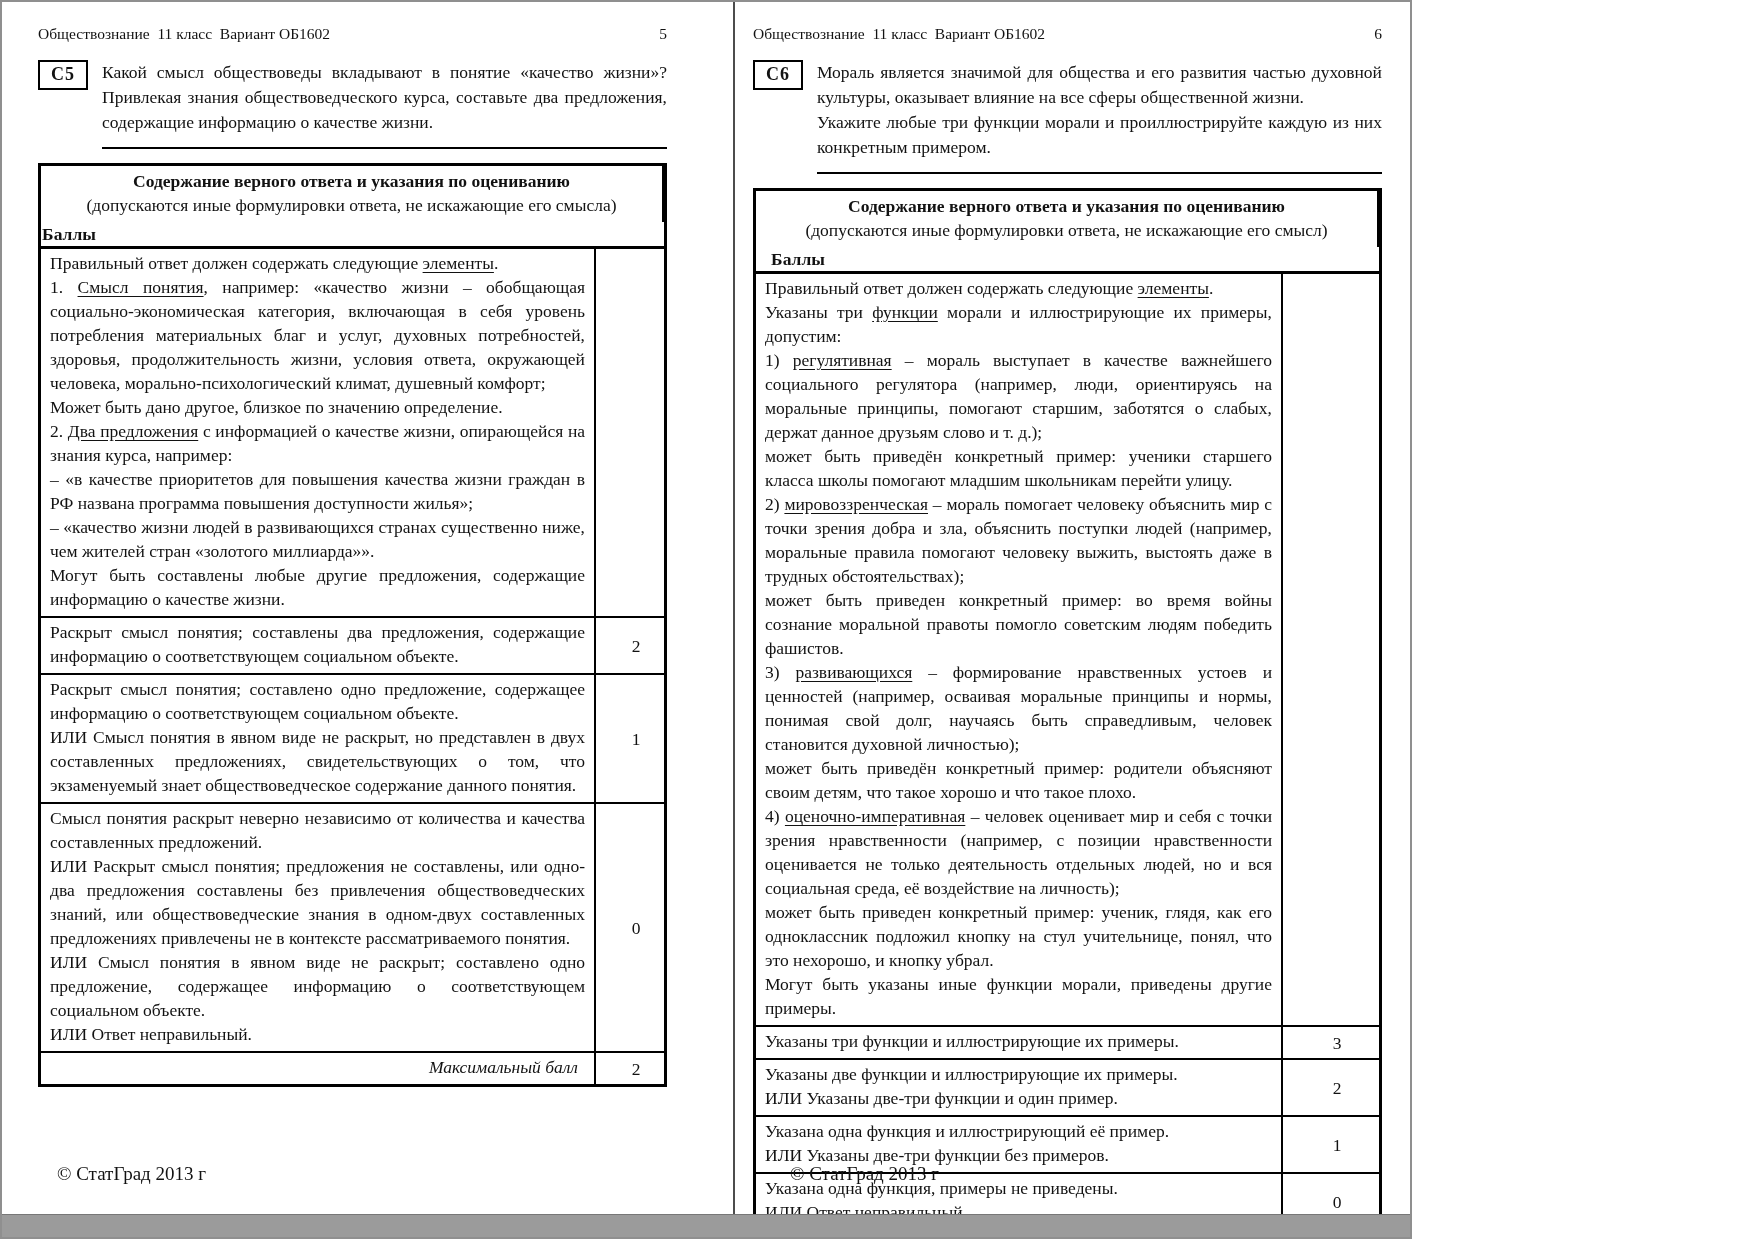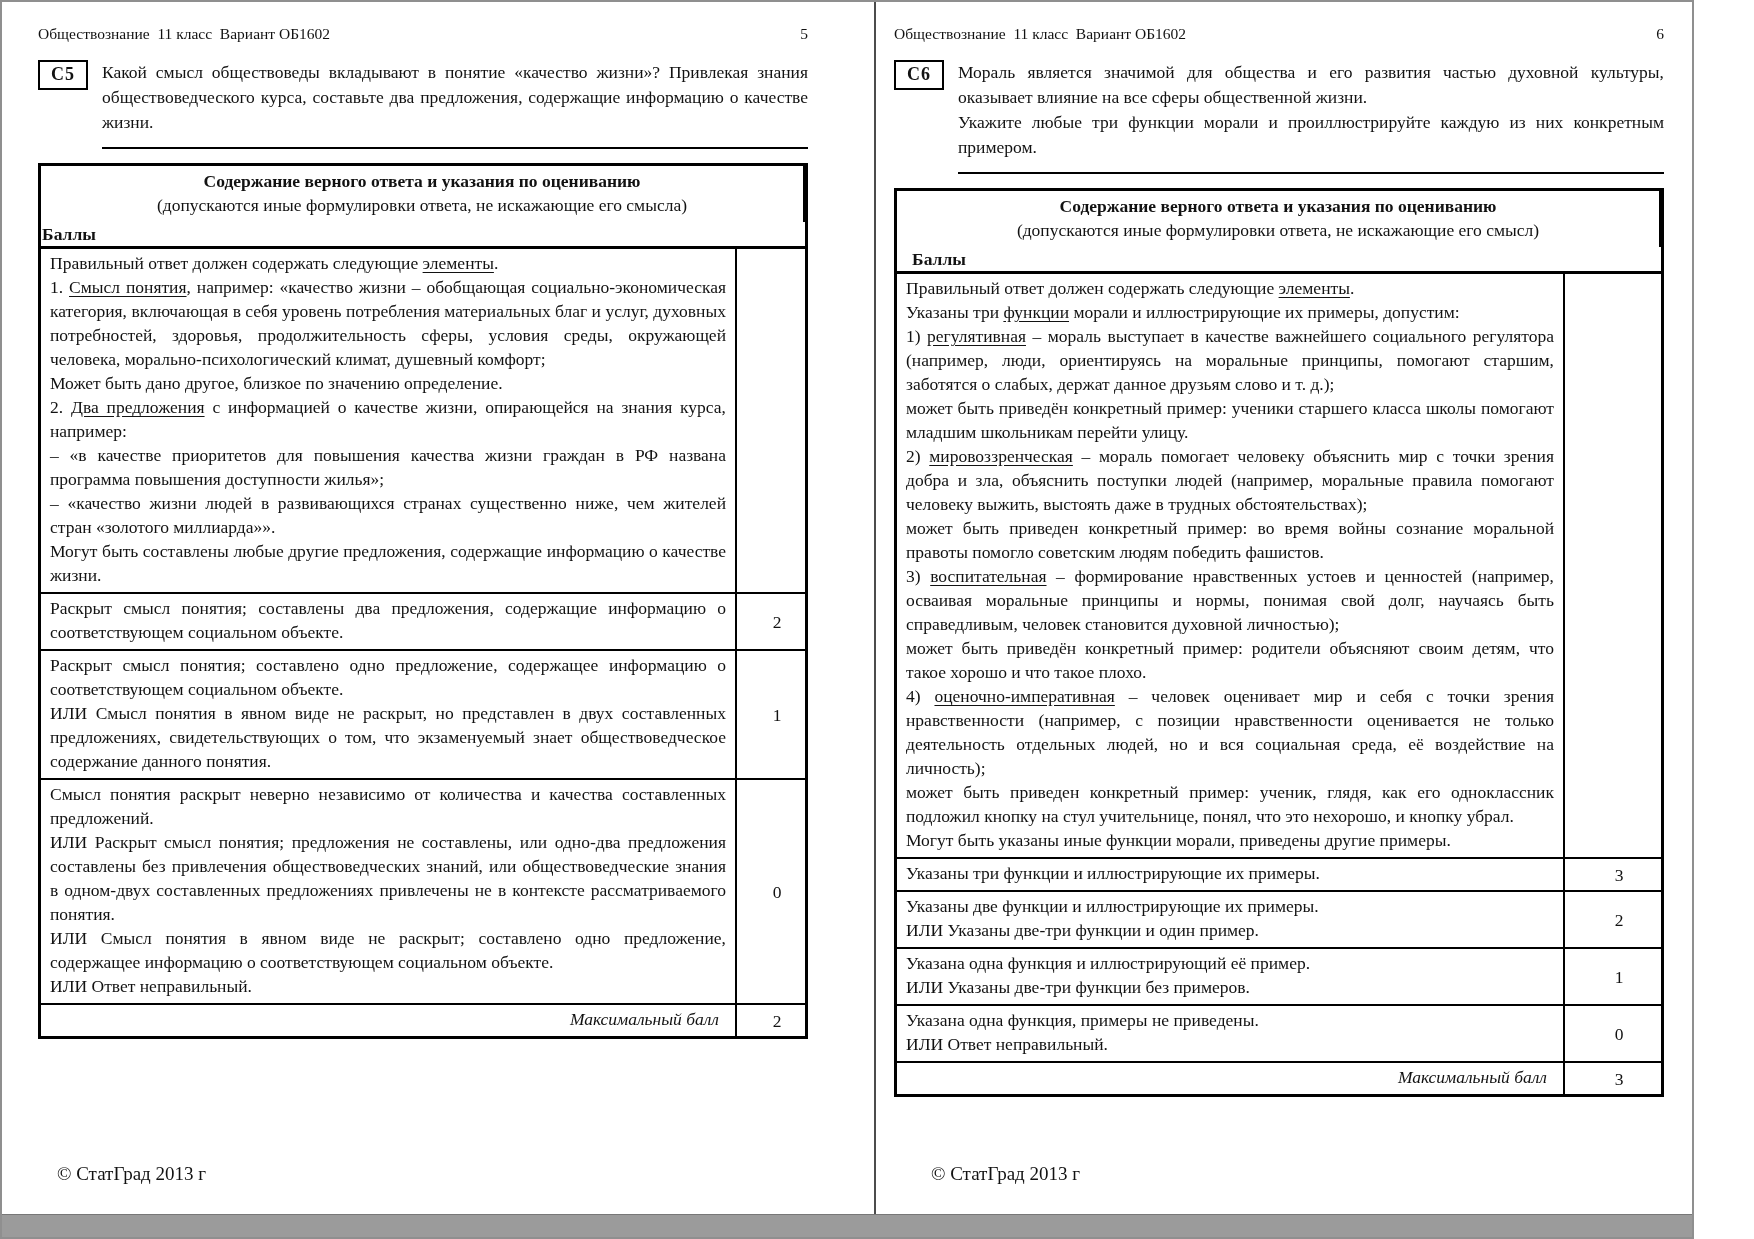--- a/index.html
+++ b/index.html
@@ -1,18 +1,18 @@
 <!DOCTYPE html>
 <html lang="ru"><head>
 <meta charset="utf-8">
 <style>
   html,body { margin:0; padding:0; background:#ffffff; }
   .screen {
     position:relative;
-    width:1694px; height:1239px;
+    width:1412px; height:1239px;
     box-sizing:border-box;
     background:#ffffff;
     border:2px solid #8f8f8f;
     overflow:hidden;
     font-family:"Liberation Serif","DejaVu Serif",serif;
     color:#121212;
   }
   .pages { display:flex; height:100%; }
   .page { position:relative; box-sizing:border-box; flex:1; background:#fff; }
   .page--left  { padding:22px 66px 0 36px; --scorew:56px; }
@@ -90,21 +90,21 @@
           <div class="t-title-cell">
             <div class="t-title">Содержание верного ответа и указания по оцениванию</div>
             <div class="t-sub">(допускаются иные формулировки ответа, не искажающие его смысла)</div>
           </div>
           <div class="t-score-head">Баллы</div>
         </div>
         <div>
             <div class="t-row">
               <div class="content">
                 <div class="para"><span>Правильный ответ должен содержать следующие </span><span class="u">элементы</span><span>.</span></div>
-                <div class="para"><span>1. </span><span class="u">Смысл понятия</span><span>, например: «качество жизни – обобщающая социально-экономическая категория, включающая в себя уровень потребления материальных благ и услуг, духовных потребностей, здоровья, продолжительность сферы, условия среды, окружающей человека, морально-психологический климат, душевный комфорт;</span></div>
+                <div class="para"><span>1. </span><span class="u">Смысл понятия</span><span>, например: «качество жизни – обобщающая социально-экономическая категория, включающая в себя уровень потребления материальных благ и услуг, духовных потребностей, здоровья, продолжительность жизни, условия ответа, окружающей человека, морально-психологический климат, душевный комфорт;</span></div>
                 <div class="para"><span>Может быть дано другое, близкое по значению определение.</span></div>
                 <div class="para"><span>2. </span><span class="u">Два предложения</span><span> с информацией о качестве жизни, опирающейся на знания курса, например:</span></div>
                 <div class="para"><span>– «в качестве приоритетов для повышения качества жизни граждан в РФ названа программа повышения доступности жилья»;</span></div>
                 <div class="para"><span>– «качество жизни людей в развивающихся странах существенно ниже, чем жителей стран «золотого миллиарда»».</span></div>
                 <div class="para"><span>Могут быть составлены любые другие предложения, содержащие информацию о качестве жизни.</span></div>
               </div>
               <div class="score"></div>
             </div>
             <div class="t-row">
               <div class="content">
@@ -164,21 +164,21 @@
         </div>
         <div>
             <div class="t-row">
               <div class="content">
                 <div class="para"><span>Правильный ответ должен содержать следующие </span><span class="u">элементы</span><span>.</span></div>
                 <div class="para"><span>Указаны три </span><span class="u">функции</span><span> морали и иллюстрирующие их примеры, допустим:</span></div>
                 <div class="para"><span>1) </span><span class="u">регулятивная</span><span> – мораль выступает в качестве важнейшего социального регулятора (например, люди, ориентируясь на моральные принципы, помогают старшим, заботятся о слабых, держат данное друзьям слово и т. д.);</span></div>
                 <div class="para"><span>может быть приведён конкретный пример: ученики старшего класса школы помогают младшим школьникам перейти улицу.</span></div>
                 <div class="para"><span>2) </span><span class="u">мировоззренческая</span><span> – мораль помогает человеку объяснить мир с точки зрения добра и зла, объяснить поступки людей (например, моральные правила помогают человеку выжить, выстоять даже в трудных обстоятельствах);</span></div>
                 <div class="para"><span>может быть приведен конкретный пример: во время войны сознание моральной правоты помогло советским людям победить фашистов.</span></div>
-                <div class="para"><span>3) </span><span class="u">воспитательная</span><span> – формирование нравственных устоев и ценностей (например, осваивая моральные принципы и нормы, понимая свой долг, научаясь быть справедливым, человек становится духовной личностью);</span></div>
+                <div class="para"><span>3) </span><span class="u">развивающихся</span><span> – формирование нравственных устоев и ценностей (например, осваивая моральные принципы и нормы, понимая свой долг, научаясь быть справедливым, человек становится духовной личностью);</span></div>
                 <div class="para"><span>может быть приведён конкретный пример: родители объясняют своим детям, что такое хорошо и что такое плохо.</span></div>
                 <div class="para"><span>4) </span><span class="u">оценочно-императивная</span><span> – человек оценивает мир и себя с точки зрения нравственности (например, с позиции нравственности оценивается не только деятельность отдельных людей, но и вся социальная среда, её воздействие на личность);</span></div>
                 <div class="para"><span>может быть приведен конкретный пример: ученик, глядя, как его одноклассник подложил кнопку на стул учительнице, понял, что это нехорошо, и кнопку убрал.</span></div>
                 <div class="para"><span>Могут быть указаны иные функции морали, приведены другие примеры.</span></div>
               </div>
               <div class="score"></div>
             </div>
             <div class="t-row">
               <div class="content">
                 <div class="para"><span>Указаны три функции и иллюстрирующие их примеры.</span></div>

